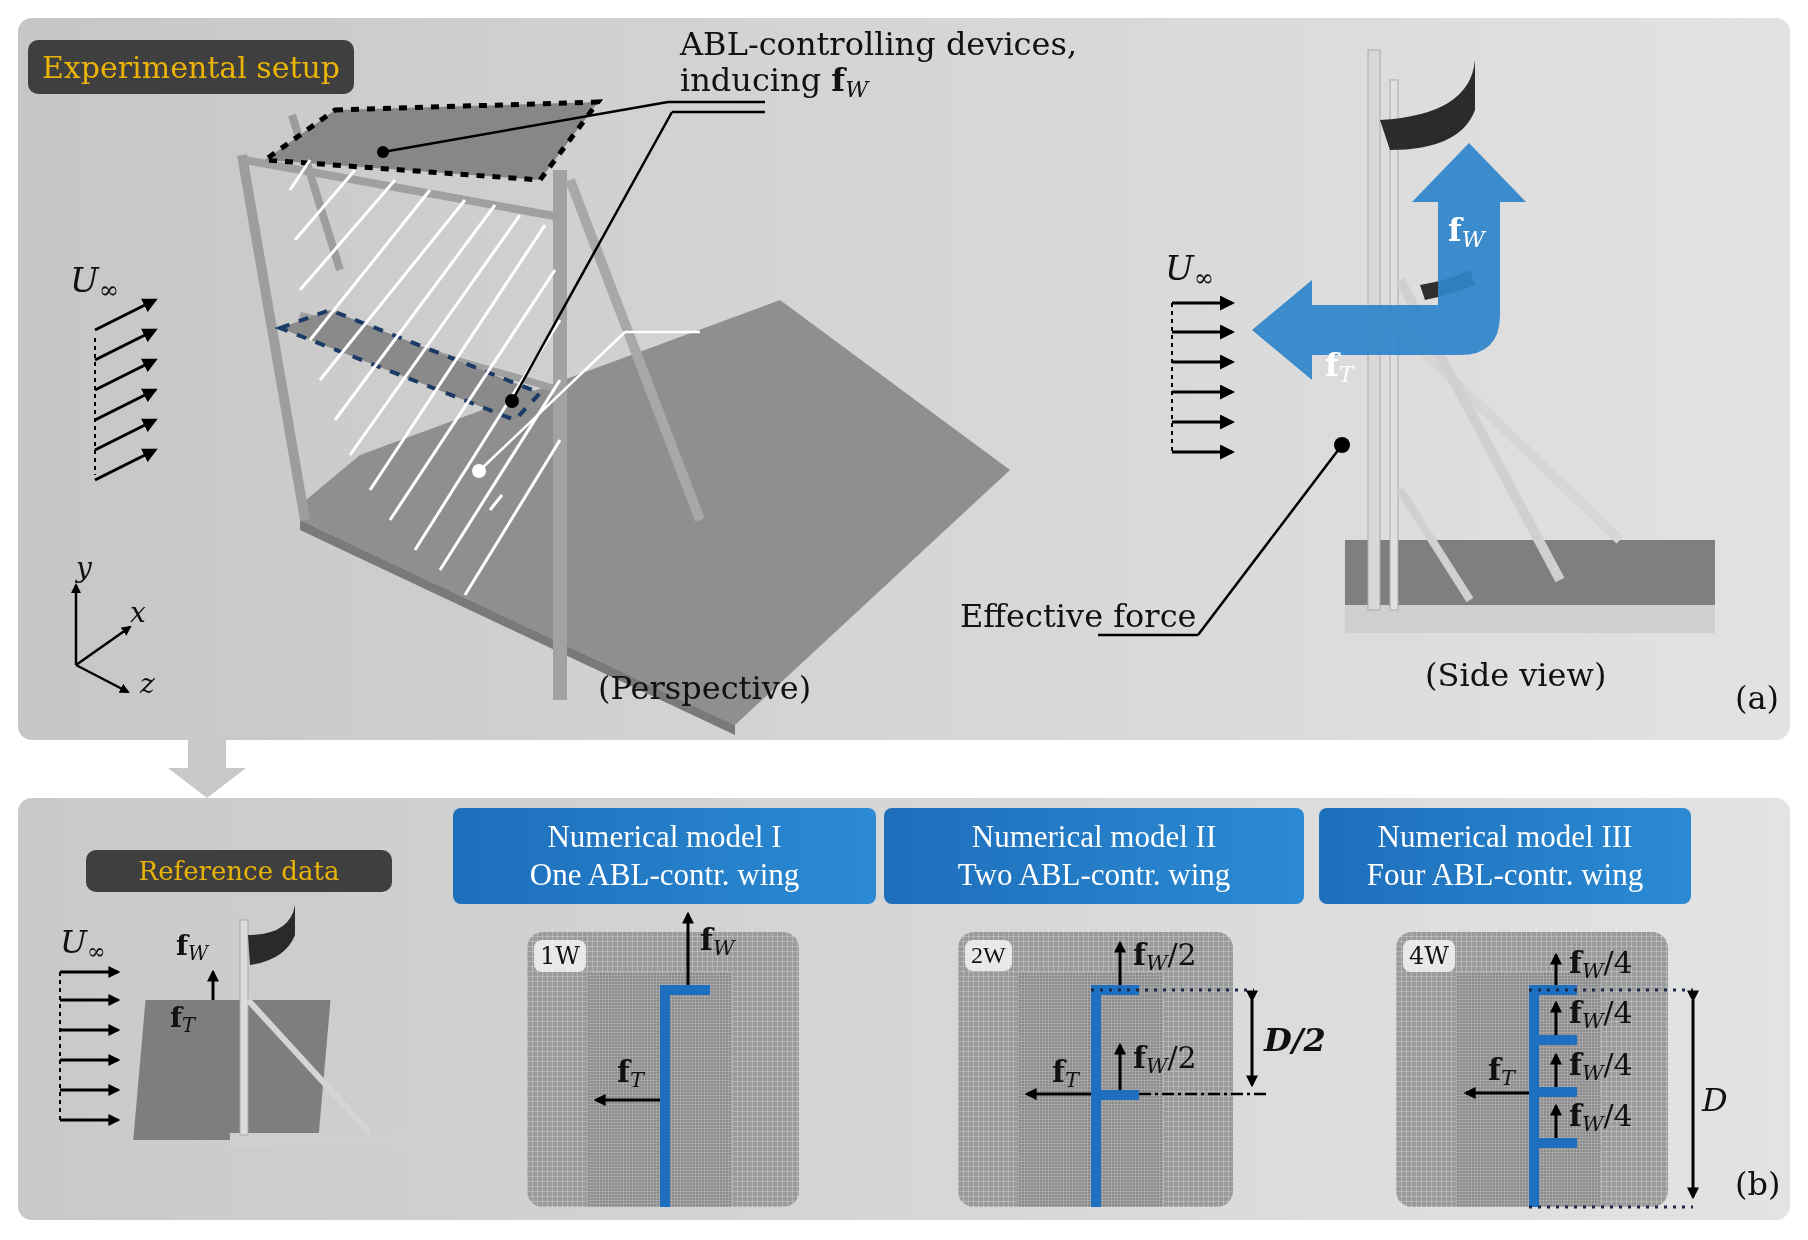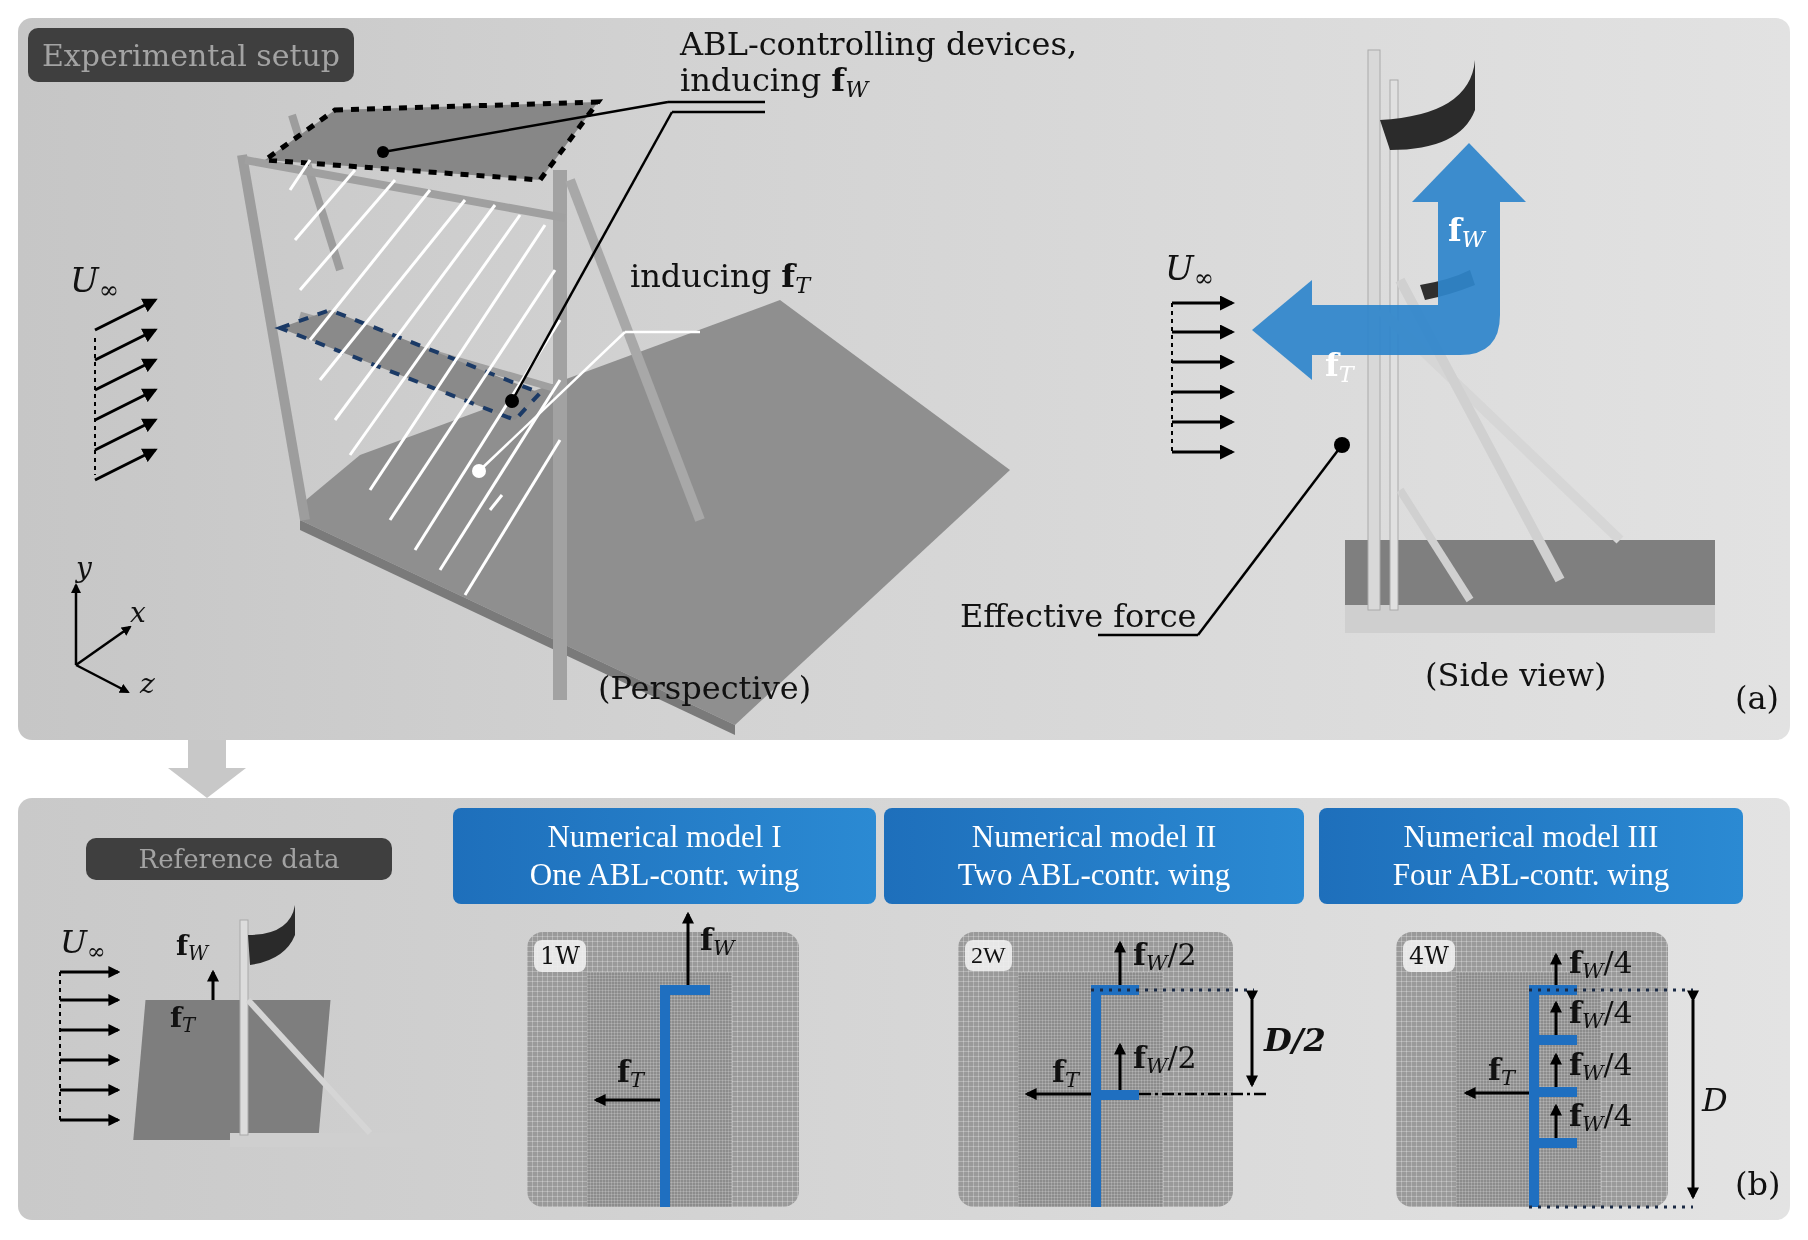--- a/index.html
+++ b/index.html
@@ -3,22 +3,22 @@
 <meta charset="utf-8">
 <style>
   html, body { margin: 0; padding: 0; background: #ffffff; }
   body { width: 1808px; height: 1240px; position: relative; overflow: hidden;
          font-family: "DejaVu Serif", "Liberation Serif", serif; color: #111; }
   .panel { position: absolute; border-radius: 14px; }
   #panel-a { left: 18px; top: 18px; width: 1772px; height: 722px;
              background: linear-gradient(90deg, #c6c6c6 0%, #d3d3d3 40%, #e2e2e2 100%); }
   #panel-b { left: 18px; top: 798px; width: 1772px; height: 422px;
              background: linear-gradient(90deg, #c9c9c9 0%, #d6d6d6 50%, #e3e3e3 100%); }
-  .dark-tag { position: absolute; background: #3f3f3f; color: #a3a3a3; border-radius: 10px;
-              font-size: 30px; display: flex; align-items: center; justify-content: center; }
+  .dark-tag { position: absolute; background: #3f3f3f; color: #eab308; border-radius: 10px;
+              font-size: 30px; display: flex; align-items: center; justify-content: center; margin-top: 12px; }
   .blue-box { position: absolute; border-radius: 8px; color: #fff; text-align: center;
               background: linear-gradient(90deg, #1e6fbb 0%, #2b8ad3 100%);
               font-size: 31px; line-height: 38px; padding-top: 10px; box-sizing: border-box; font-family: Liberation Serif, serif; }
   .lbl { position: absolute; font-size: 32px; line-height: 36px; white-space: nowrap; }
   .math { font-style: italic; }
   sub { font-size: 0.7em; font-style: italic; vertical-align: -0.25em; }
   svg.overlay { position: absolute; left: 0; top: 0; }
   .mesh { position: absolute; border-radius: 16px;
           background-color: #9a9a9a;
           background-image:
@@ -154,22 +154,20 @@
     <polygon points="414,840 448,859 414,878" fill="#3f3f3f"></polygon>
   </g>
 </svg>
 
 <div class="lbl" style="left:680px;top:26px;">
   <div>ABL-controlling devices,</div>
   <div><span>inducing</span>
     <b>f</b><sub>W</sub></div>
 </div>
 <div class="lbl" style="left:630px;top:258px;">
-  <div><span>inducing</span>
-    <b>f</b><sub>T</sub></div>
 </div>
 <div class="lbl math" style="left:70px;top:262px;font-size:34px;">
   <span>U</span><sub>∞</sub>
 </div>
 <div class="lbl math" style="left:76px;top:550px;font-size:28px;">y</div>
 <div class="lbl math" style="left:130px;top:595px;font-size:28px;">x</div>
 <div class="lbl math" style="left:140px;top:666px;font-size:28px;">z</div>
 <div class="lbl" style="left:598px;top:670px;">(Perspective)</div>
 <div class="lbl" style="left:1425px;top:657px;">(Side view)</div>
 <div class="lbl" style="left:960px;top:598px;">Effective force</div>
@@ -191,21 +189,21 @@
 </div>
 
 <div class="blue-box" style="left:453px;top:808px;width:423px;height:96px;">
   <div>Numerical model I</div>
   <div>One ABL-contr. wing</div>
 </div>
 <div class="blue-box" style="left:884px;top:808px;width:420px;height:96px;">
   <div>Numerical model II</div>
   <div>Two ABL-contr. wing</div>
 </div>
-<div class="blue-box" style="left:1319px;top:808px;width:424px;height:96px;">
+<div class="blue-box" style="left:1319px;top:808px;width:372px;height:96px;">
   <div>Numerical model III</div>
   <div>Four ABL-contr. wing</div>
 </div>
 
 <div class="mesh" style="left:527px;top:932px;width:272px;height:275px;">
   <div class="mesh-inner" style="left:60px;top:40px;width:145px;height:235px;"></div>
 </div>
 <div class="mesh" style="left:958px;top:932px;width:275px;height:275px;">
   <div class="mesh-inner" style="left:60px;top:40px;width:145px;height:235px;"></div>
 </div>

